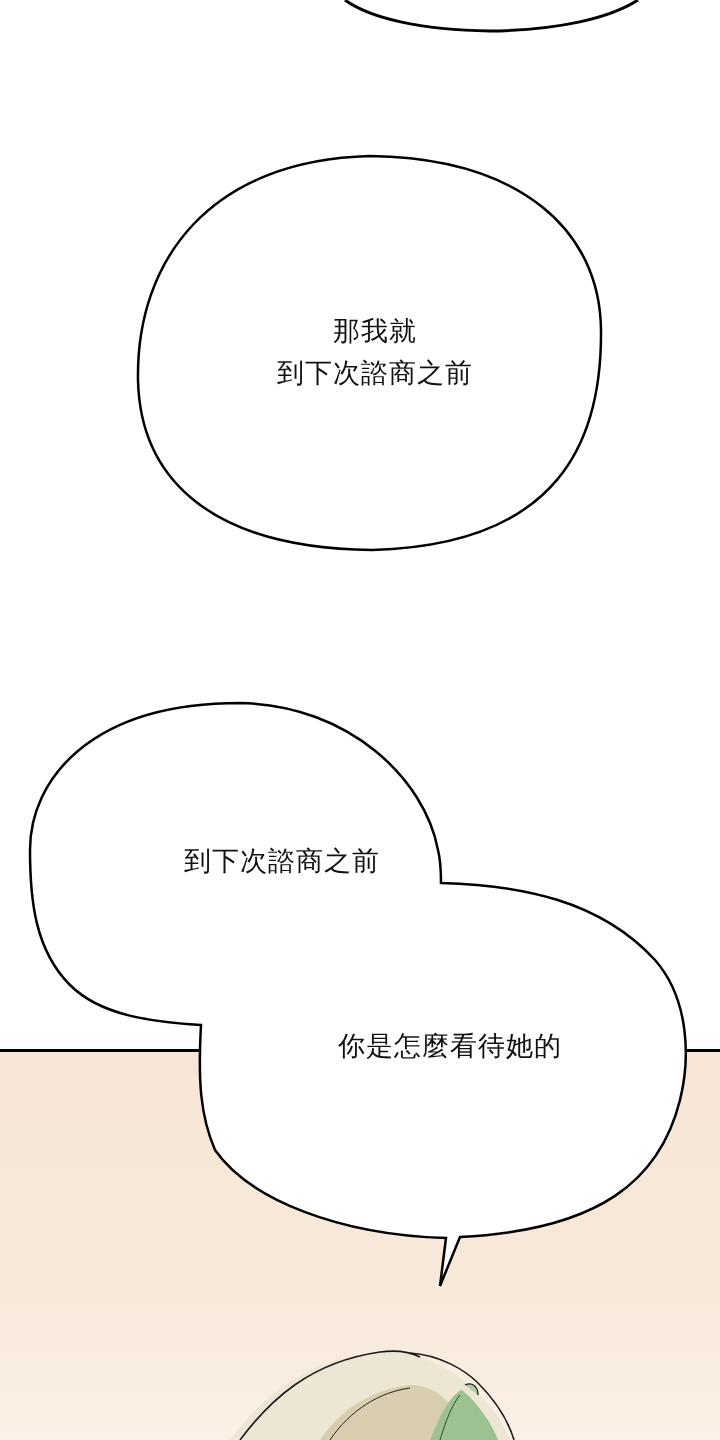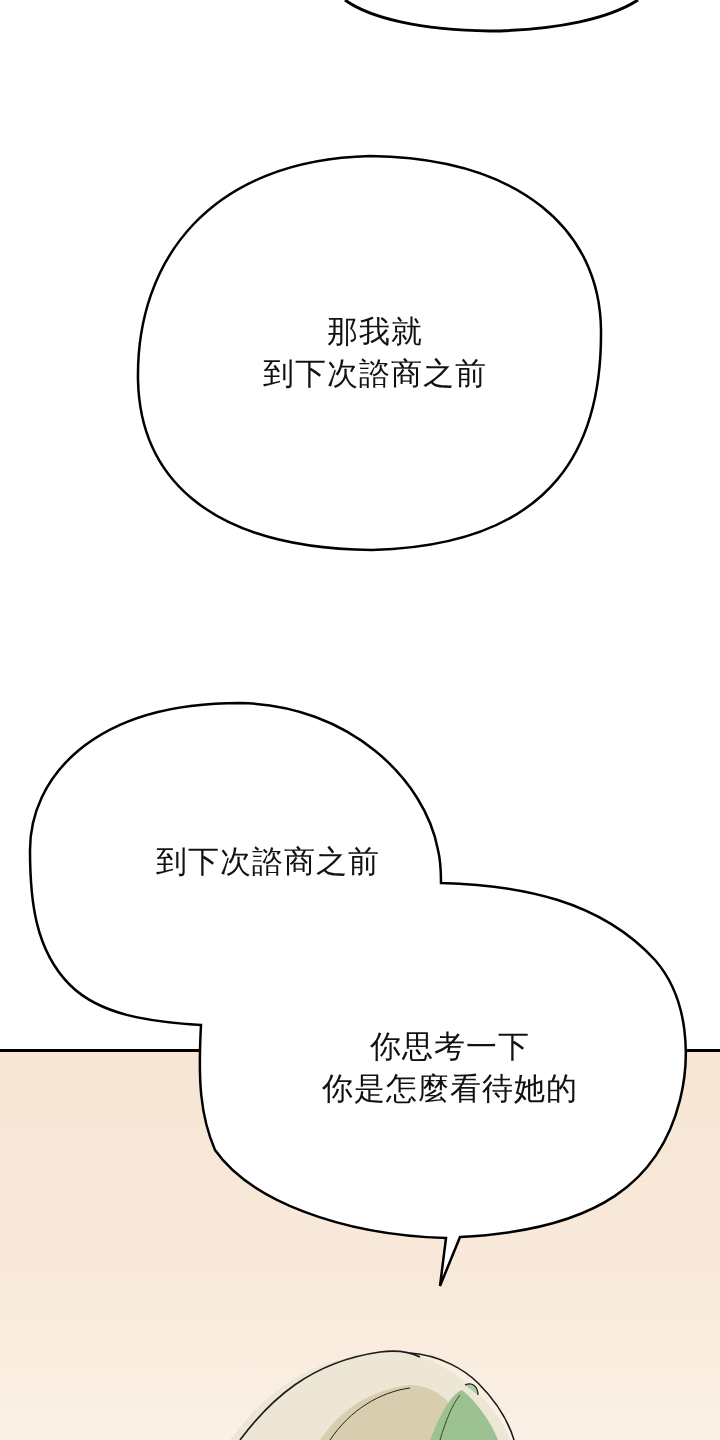--- a/index.html
+++ b/index.html
@@ -2,21 +2,21 @@
 <html><head>
 <meta charset="utf-8">
 <style>
   html, body { margin: 0; padding: 0; }
   body { width: 720px; height: 1440px; background: #ffffff; position: relative; overflow: hidden;
          font-family: "DejaVu Sans", "Liberation Sans", sans-serif; }
   .layer { position: absolute; left: 0; top: 0; width: 720px; height: 1440px; }
   .panel-bg { position: absolute; left: 0; top: 1049px; width: 720px; height: 391px;
               background: linear-gradient(180deg, #f7e6d6 0%, #f8e9da 60%, #fbf1e6 100%);
               border-top: 3px solid #000; box-sizing: border-box; }
-  .bubble-text { position: absolute; color: #111; font-size: 31px; line-height: 42px;
+  .bubble-text { position: absolute; color: #111; font-size: 27px; line-height: 42px;
                  text-align: center; white-space: nowrap; letter-spacing: 1px; }
   .t1 { left: 235px; top: 310px; width: 280px; }
   .t2 { left: 90px; top: 840px; width: 290px; text-align: right; }
   .t3 { left: 270px; top: 1025px; width: 360px; }
   .line { display: block; }
 </style>
 </head>
 <body>
 
 <div class="panel-bg"></div>
@@ -50,15 +50,14 @@
 <div class="bubble-text t1">
   <span class="line">那我就</span>
   <span class="line">到下次諮商之前</span>
 </div>
 
 <div class="bubble-text t2">
   <span class="line">到下次諮商之前</span>
 </div>
 
 <div class="bubble-text t3">
-  <span class="line">你思考一下</span>
   <span class="line">你是怎麼看待她的</span>
 </div>
 
 </body></html>

